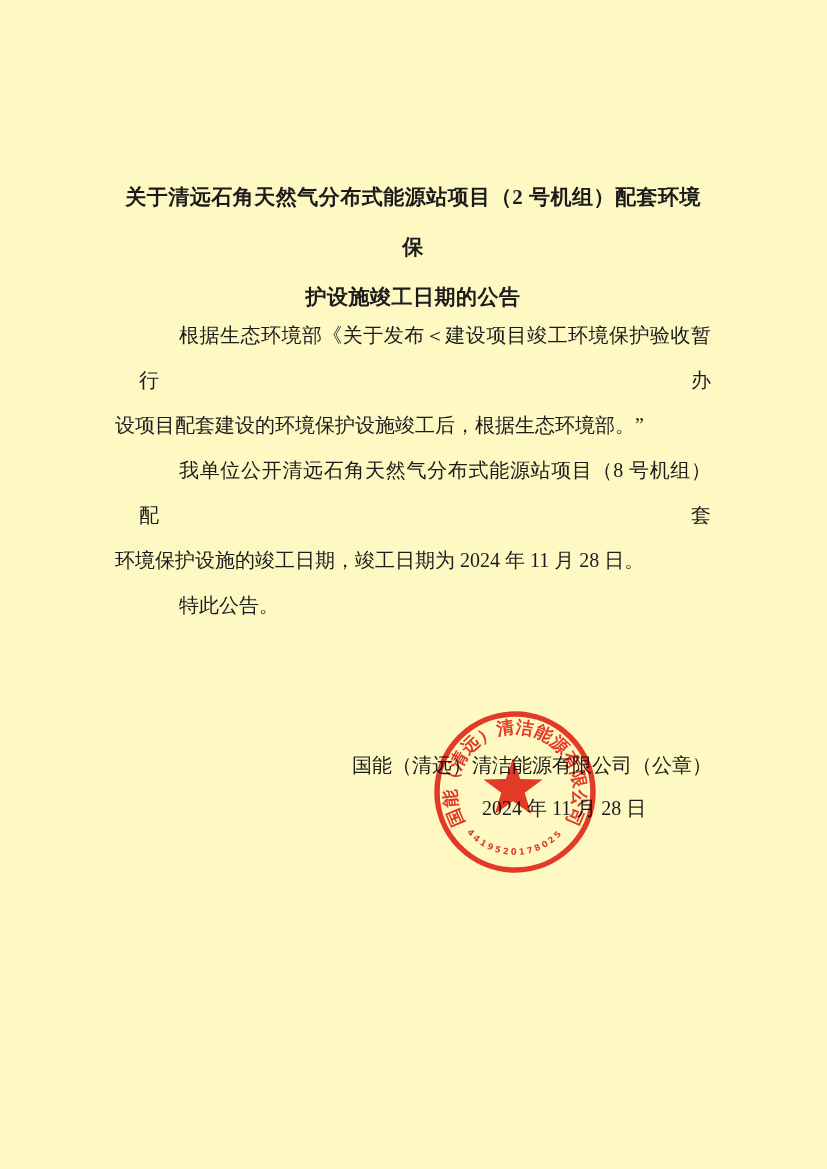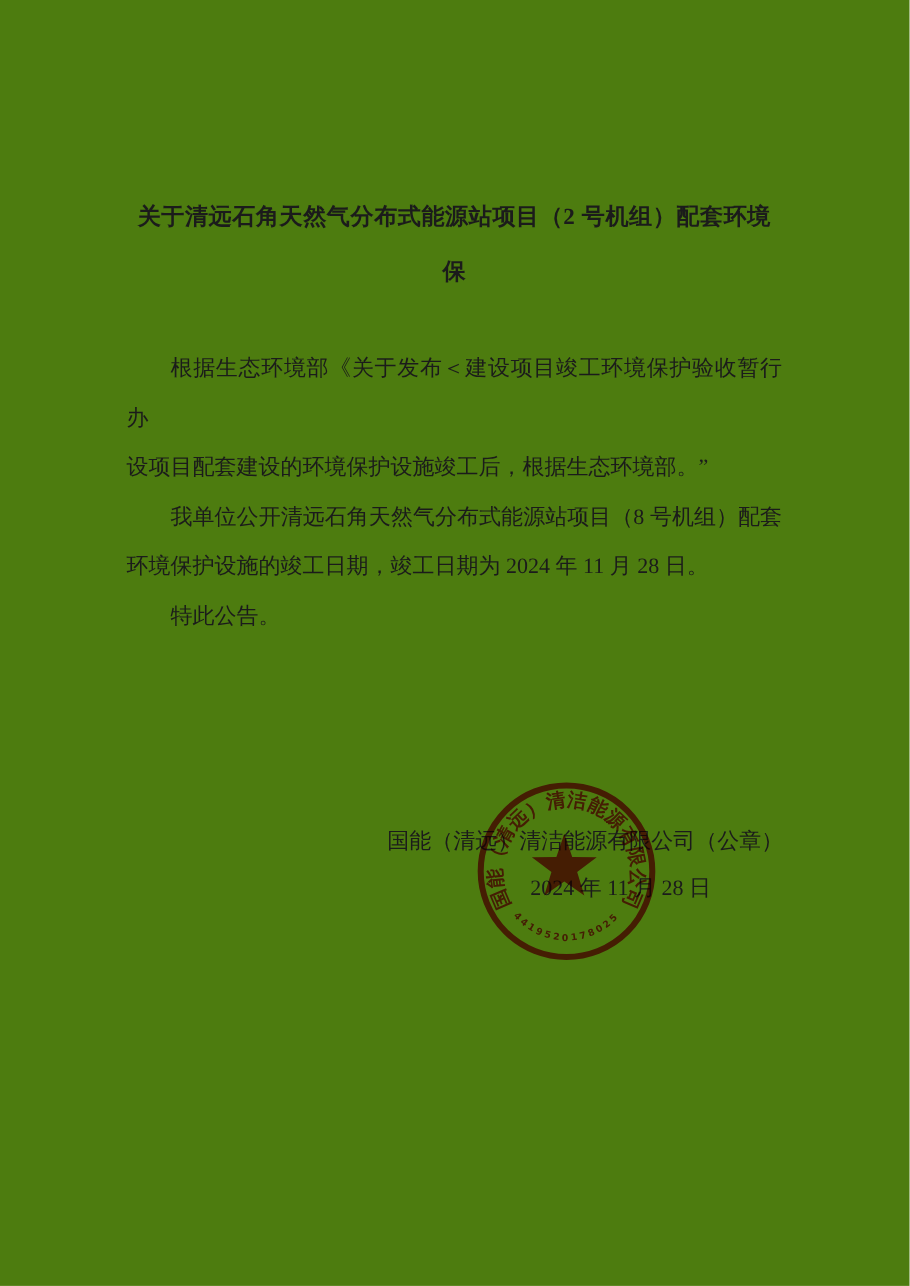--- a/index.html
+++ b/index.html
@@ -1,20 +1,20 @@
 <!DOCTYPE html>
 <html><head>
 <meta charset="utf-8">
 <style>
   html, body { margin: 0; padding: 0; background: #ffffff; }
   .page {
     position: relative;
     width: 827px;
     height: 1169px;
-    background: #4d7c0f;
+    background: #fef9c3;
     font-family: "Liberation Serif", serif;
     color: #1b1b1b;
     overflow: hidden;
   }
   .doc-title {
     position: absolute;
     left: 115px;
     top: 172px;
     width: 596px;
     margin: 0;
@@ -27,21 +27,21 @@
   .doc-body {
     position: absolute;
     left: 115px;
     top: 313px;
     width: 596px;
     font-size: 20px;
     line-height: 45px;
   }
   .text-line { text-align: justify; }
   .text-line.jlast { text-align-last: justify; }
-  .text-line.indent { text-indent: 40px; }
+  .text-line.indent { text-indent: 40px; margin-left: 24px; }
   .sig-company {
     position: absolute;
     left: 352px;
     top: 752px;
     font-size: 20px;
     line-height: 26px;
     white-space: nowrap;
   }
   .sig-date {
     position: absolute;
@@ -72,20 +72,21 @@
     font-family: "DejaVu Sans", sans-serif;
   }
 </style>
 </head>
 <body>
 
 <div class="page">
 
   <h1 class="doc-title">
     <div>关于清远石角天然气分布式能源站项目（2 号机组）配套环境保</div>
+    <div>护设施竣工日期的公告</div>
   </h1>
 
   <div class="doc-body">
     <div class="text-line indent jlast">根据生态环境部《关于发布＜建设项目竣工环境保护验收暂行办</div>
     <div class="text-line">设项目配套建设的环境保护设施竣工后，根据生态环境部。”</div>
     <div class="text-line indent jlast">我单位公开清远石角天然气分布式能源站项目（8 号机组）配套</div>
     <div class="text-line">环境保护设施的竣工日期，竣工日期为 2024 年 11 月 28 日。</div>
     <div class="text-line indent">特此公告。</div>
   </div>
 

